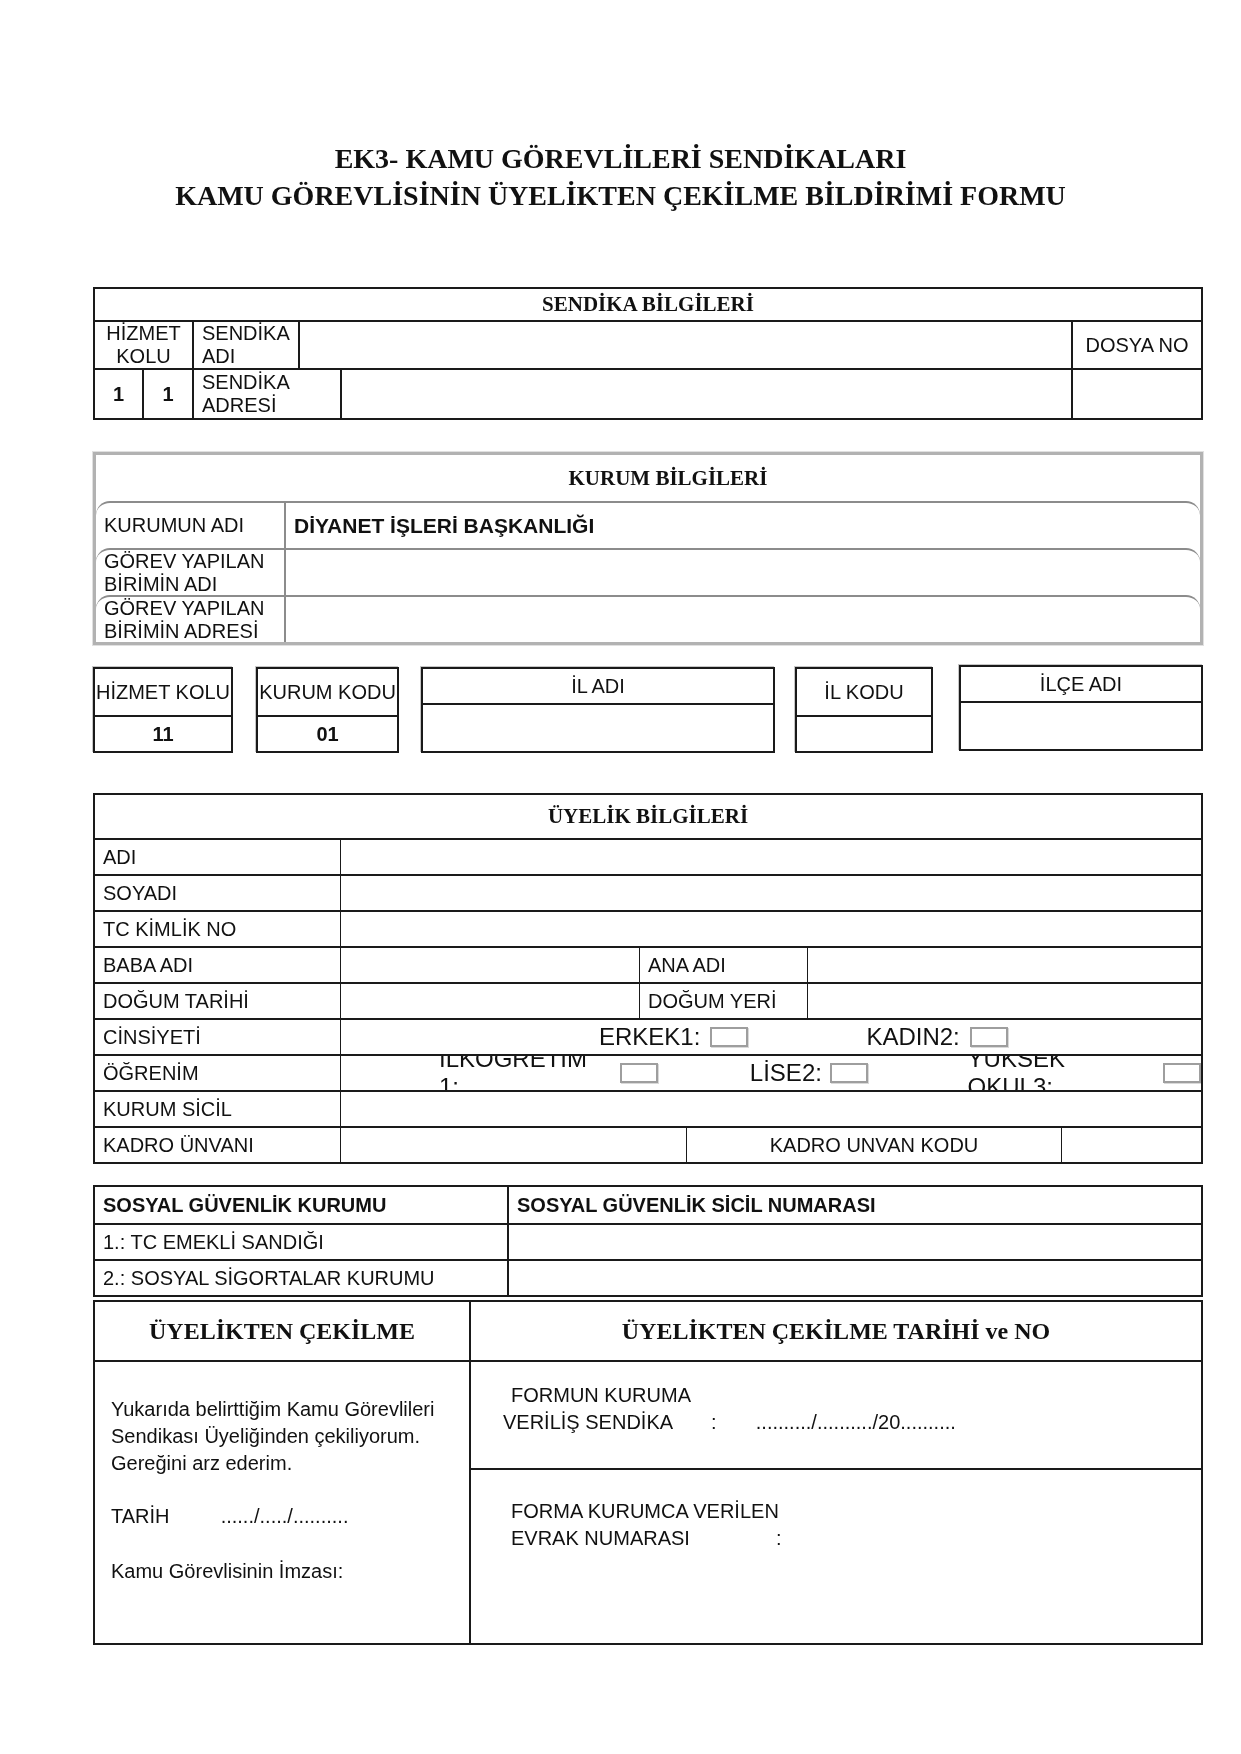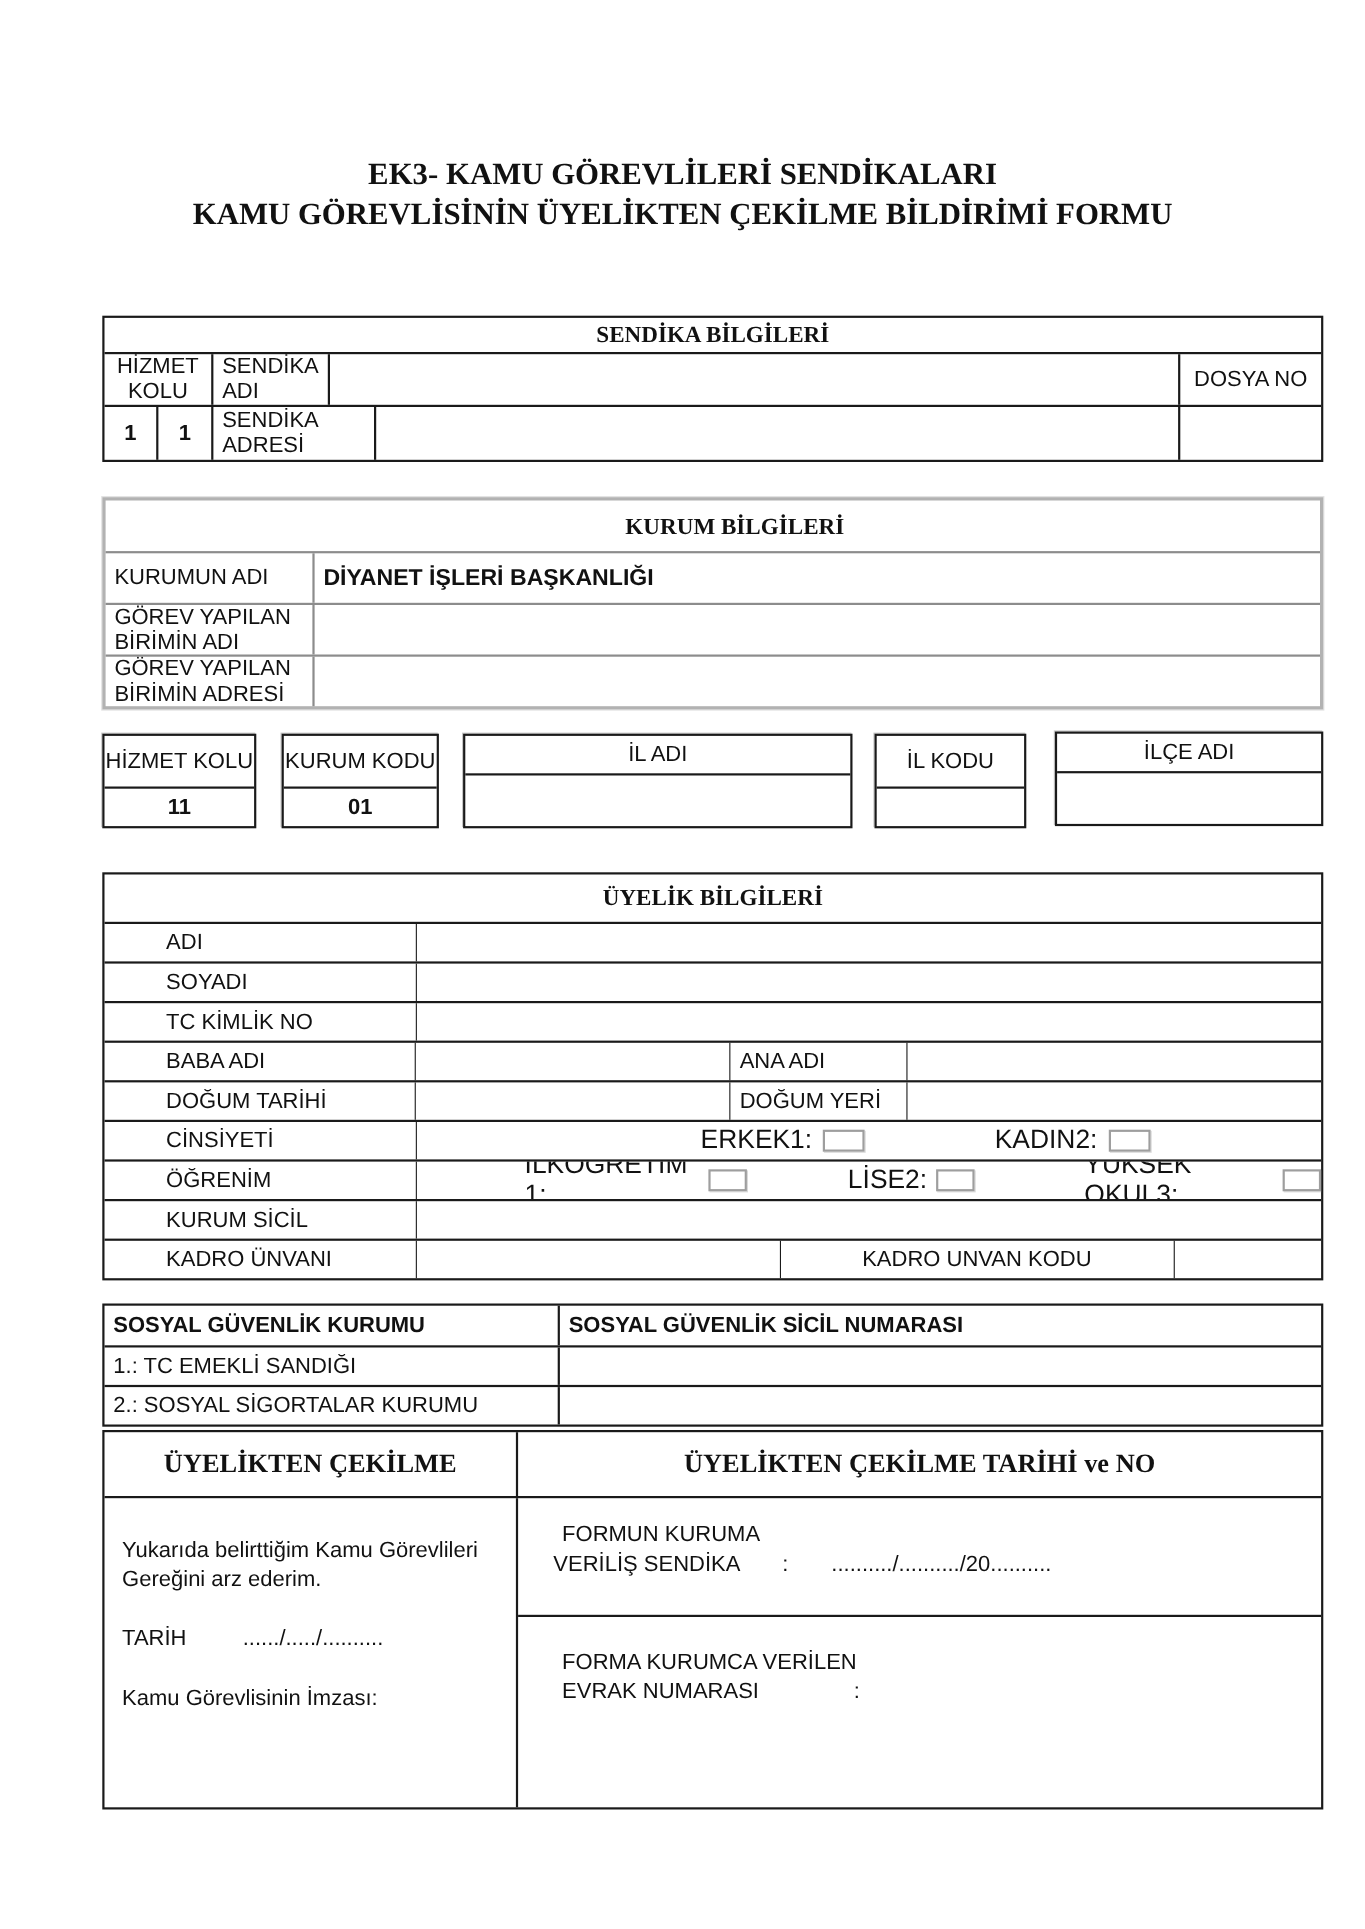--- a/index.html
+++ b/index.html
@@ -26,32 +26,32 @@
   #t1 .r2 { height:48px; }
   #t1 .r3 { height:50px; }
 
   
   #t2 { top:452px; border:3px solid #b2b2b2; box-shadow:0 0 0 1px #e0e0e0; }
   #t2 .row { border-top:2px solid #8c8c8c; }
   #t2 .row.first { border-top:none;padding-left:40px; }
   #t2 .cell { border-left:2px solid #8c8c8c; line-height:23px; }
   #t2 .cell.first { border-left:none; }
   #t2 .h { height:46px; }
-  #t2 .r { height:47px; }
+  #t2 .r { height:47px;border-radius:14px; }
 
   
   .codebox { position:absolute; border:2px solid #1a1a1a; background:#fff; box-shadow:-1px -1px 0 #c6c6c6; }
   .codebox .lab { display:flex; align-items:center; justify-content:center; text-align:center;
                   font-size:20px; line-height:23px; border-bottom:2px solid #1a1a1a; }
   .codebox .val { display:flex; align-items:center; justify-content:center; font-weight:bold; font-size:20px; }
 
   
   #t3 { top:793px; }
   #t3 .h { height:43px; }
-  #t3 .r { height:36px;padding-left:48px; }
+  #t3 .r { height:36px; }
   #t3 .cell { border-left:1.5px solid #1a1a1a; }
   #t3 .cell.first { border-left:none; }
 
   .ckrow { position:relative; display:flex; align-items:center; font-size:24px; }
   .ckbox { display:inline-block; width:38px; height:20px; background:#fff;
            border:2px solid #9e9e9e; box-shadow:1px 1px 0 #d9d9d9; }
 
   
   #t4 { top:1185px; }
   #t4 .r { height:36px; }
@@ -216,20 +216,21 @@
   </div>
 
   <div class="tbl" id="t5">
     <div class="row first h">
       <div class="cell first hdr hdr2" style="width:374px;">ÜYELİKTEN ÇEKİLME</div>
       <div class="cell hdr hdr2" style="width:732px;">ÜYELİKTEN ÇEKİLME TARİHİ ve NO</div>
     </div>
     <div class="bigrow">
       <div class="leftcell">
         <div>Yukarıda belirttiğim Kamu Görevlileri</div>
+        <div>Sendikası Üyeliğinden çekiliyorum.</div>
         <div>Gereğini arz ederim.</div>
         <div style="margin-top:26px;">
           <span>TARİH</span>
           <span class="spacer-inline" style="width:40px;"></span>
           <span>....../...../..........</span>
         </div>
         <div style="margin-top:28px;">Kamu Görevlisinin İmzası:</div>
       </div>
       <div class="rightcol">
         <div class="rtop">

